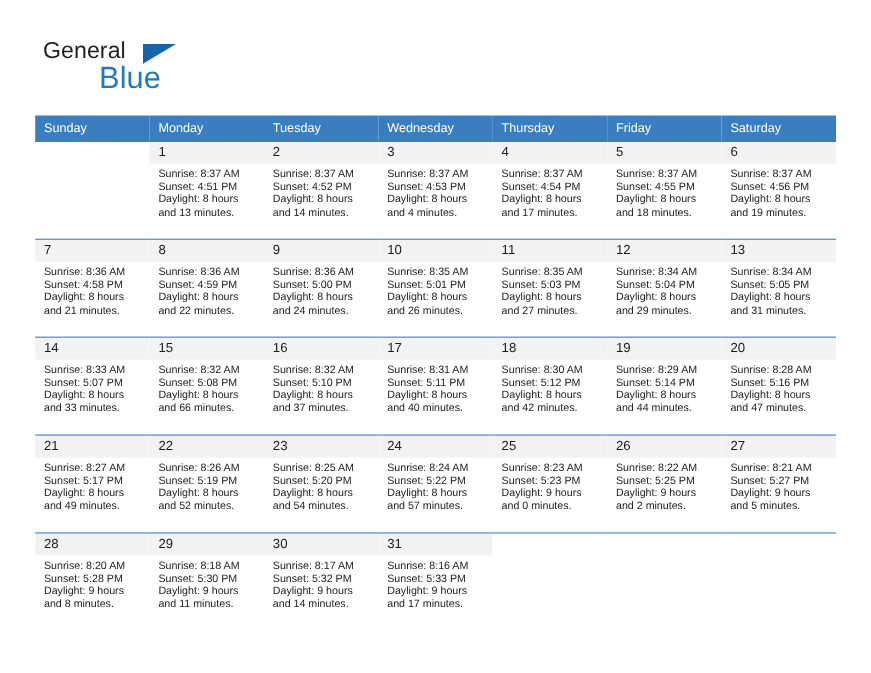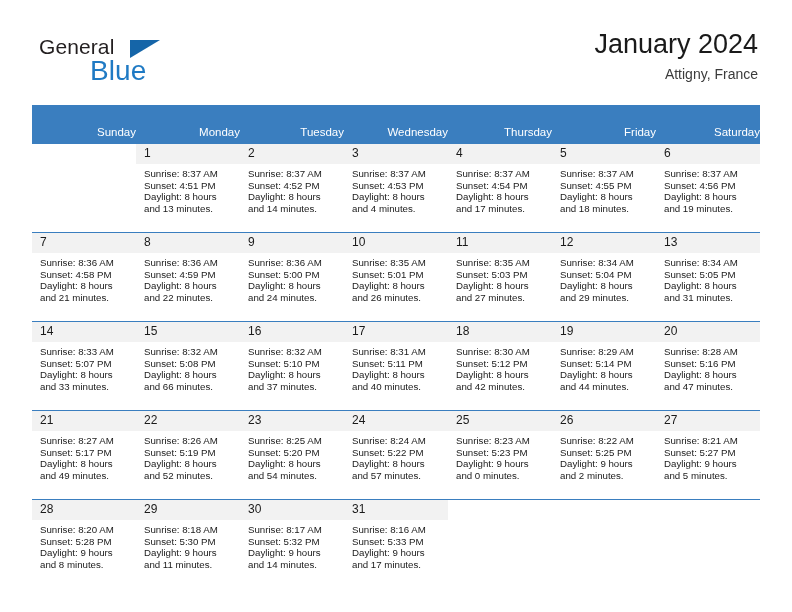--- a/index.html
+++ b/index.html
@@ -98,22 +98,22 @@
 
   .calendar th {
     background: #3ب;
   }
 
   .dow {
     background: #3a7ebf;
     color: #ffffff;
     font-size: 11.5px;
     font-weight: normal;
-    text-align: right;
-    padding: 21px 0 5px 8px;
+    text-align: left;
+    padding: 6px 0 5px 8px;
     height: 12px;
     line-height: 12px;
   }
 
   .week-row > td {
     padding: 0;
     vertical-align: top;
     border-top: 1px solid #3a7ebf;
   }
 
@@ -152,24 +152,20 @@
 <div class="page">
 
   <div class="topbar">
 
     <div class="brand">
       <span class="brand-general">General</span>
       <span class="brand-triangle"></span>
       <span class="brand-blue">Blue</span>
     </div>
 
-    <div class="title-block">
-      <div class="cal-title">January 2024</div>
-      <div class="cal-subtitle">Attigny, France</div>
-    </div>
 
   </div>
 
   <table class="calendar">
     <thead>
       <tr>
         <th class="dow">Sunday</th>
         <th class="dow">Monday</th>
         <th class="dow">Tuesday</th>
         <th class="dow">Wednesday</th>

